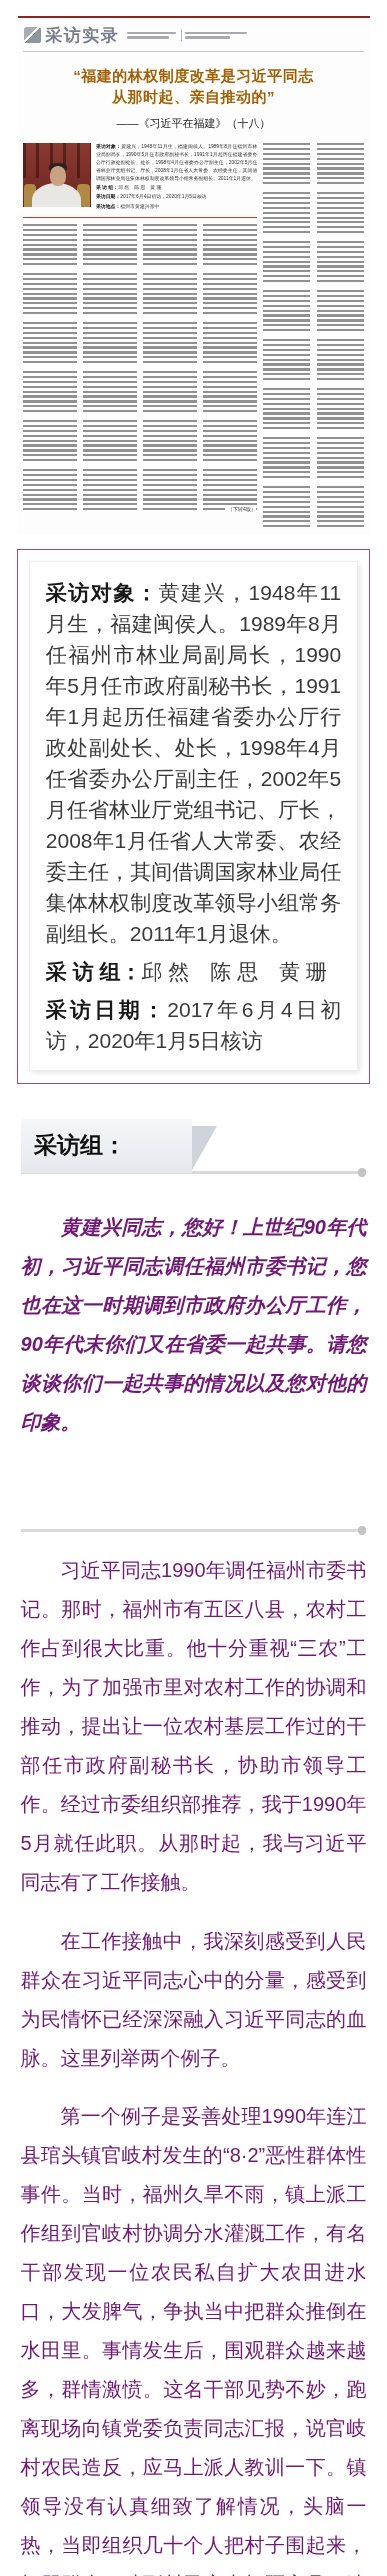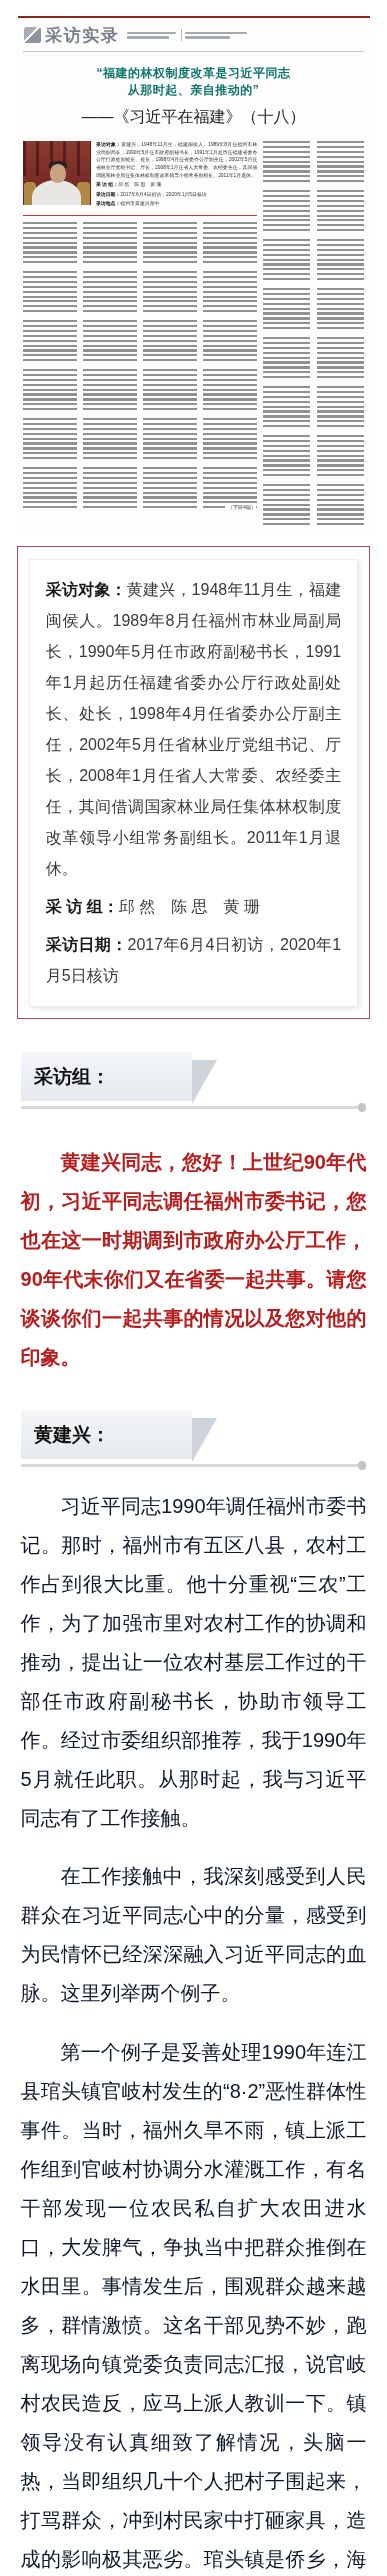--- a/index.html
+++ b/index.html
@@ -19,22 +19,22 @@
   .np-fine .ln{height:2.6px;background:#a6aaae;border-radius:1px;}
   .np-fine .vdiv{width:0.5px;height:12.4px;background:#b9b9b9;}
   .np-mh-right{display:flex;align-items:center;gap:5.2px;}
   .np-datecol{text-align:right;line-height:1.35;}
   .np-date{font-size:5.2px;color:#6f6f6f;}
   .np-en{font-size:4.1px;color:#9a9a9a;letter-spacing:1.5px;}
   .np-paper{font-size:12.4px;font-weight:bold;color:#c03c2e;
       font-family:"Liberation Serif","DejaVu Serif",serif;font-style:italic;}
   .np-pageno{font-size:13.4px;color:#555;border-left:1px solid #888;padding-left:5.2px;}
   .np-headline{text-align:center;padding:13.4px 0 4.1px;}
-  .np-h1{font-size:12px;font-weight:bold;color:#0f766e;line-height:1.42;letter-spacing:0.5px;}
-  .np-sub{font-size:16px;color:#222;margin-top:8.2px;}
+  .np-h1{font-size:15px;font-weight:bold;color:#a16207;line-height:1.42;letter-spacing:0.5px;}
+  .np-sub{font-size:11px;color:#222;margin-top:8.2px;}
   .np-body{display:flex;gap:6.2px;margin-top:8.2px;}
   .np-left{width:235px;}
   .np-right{width:101px;display:flex;gap:6.2px;}
   .np-inforow{display:flex;gap:5.2px;}
   .np-photo{width:68px;height:64px;position:relative;overflow:hidden;flex:none;
       background:linear-gradient(#8a3a30,#6e2420);}
   .np-photo .rails{position:absolute;top:0;left:0;right:0;height:55%;
       background:repeating-linear-gradient(90deg,rgba(30,5,5,.45) 0 3.1px,transparent 3.1px 13.4px);}
   .np-photo .shirt{position:absolute;bottom:-9.3px;left:9.3px;width:49px;height:34px;
       background:#e9e7e3;border-radius:50% 50% 0 0;}
@@ -54,38 +54,38 @@
       repeating-linear-gradient(180deg,transparent 0 44px,#fdfdfd 44px 49px),
       repeating-linear-gradient(180deg,#6d6d6d 0 2.1px,transparent 2.1px 4.9px);
       opacity:.75;}
   .h560{height:287px;}
   .h750{height:385px;width:47px;flex:none;}
   .np-cont{position:absolute;right:1px;bottom:-2.1px;background:#fdfdfd;font-size:5.2px;color:#444;padding-left:2.1px;}
 
   
   .redbox{margin:13.4px 17px 0;border:1px solid #b2486a;padding:11.3px;box-sizing:border-box;}
   .redbox .card{background:#fff;border:0.5px solid #ececec;box-shadow:1.5px 2.1px 5.2px rgba(0,0,0,.10);
-      padding:14.4px 15.5px;font-size:16px;line-height:31px;color:#3a3a3a;text-align:justify;}
+      padding:14.4px 15.5px;font-size:21px;line-height:31px;color:#3a3a3a;text-align:justify;}
   .redbox p{margin:0 0 7.2px;}
   .redbox p:last-child{margin-bottom:0;}
   .redbox b{color:#181818;}
 
   
   .article{padding:0 20.6px 10.3px;}
   .speaker-blk{position:relative;margin-top:32px;height:58px;}
   .speaker-rule{position:absolute;left:0;right:5.2px;bottom:0;height:2.6px;background:#d9d9d9;}
   .speaker-dot{position:absolute;right:0;bottom:-3.1px;width:8.8px;height:8.8px;border-radius:50%;background:#c4c4c4;}
-  .speaker-tag{position:absolute;left:0;bottom:8px;display:inline-block;
+  .speaker-tag{position:absolute;left:0;bottom:1px;display:inline-block;
       background:linear-gradient(180deg,#f4f6f8,#e5e9ee);
-      padding:11.3px 24px 11.3px 13.4px;font-size:19px;font-weight:bold;color:#101010;min-width:134px;}
+      padding:11.3px 24px 11.3px 13.4px;font-size:23px;font-weight:bold;color:#101010;min-width:134px;}
   .speaker-fold{position:absolute;left:100%;top:7.2px;width:0;height:0;
       border-top:44px solid #cfd4da;border-right:25px solid transparent;}
   .para{font-size:20px;line-height:39px;text-align:justify;text-indent:2em;margin:19.6px 0 0;}
-  .q{font-weight:bold;color:#b91c1c;margin-top:34px;}
-  .a{color:#0f172a;}
+  .q{font-weight:bold;color:#701a75;margin-top:34px;font-style:italic;}
+  .a{color:#701a75;}
 </style>
 </head>
 <body>
 
 <div class="np">
   <div class="np-masthead">
     <div class="np-mh-left">
       <div class="np-logo"></div>
       <div class="np-section">采访实录</div>
       <div class="np-fine">
@@ -159,24 +159,20 @@
       <span>采访组：</span>
       <span class="speaker-fold"></span>
     </div>
   </div>
 
   <p class="para q">黄建兴同志，您好！上世纪90年代初，习近平同志调任福州市委书记，您也在这一时期调到市政府办公厅工作，90年代末你们又在省委一起共事。请您谈谈你们一起共事的情况以及您对他的印象。</p>
 
   <div class="speaker-blk">
     <div class="speaker-rule"></div>
     <div class="speaker-dot"></div>
-    <div class="speaker-tag">
-      <span>黄建兴：</span>
-      <span class="speaker-fold"></span>
-    </div>
   </div>
 
   <p class="para a">习近平同志1990年调任福州市委书记。那时，福州市有五区八县，农村工作占到很大比重。他十分重视“三农”工作，为了加强市里对农村工作的协调和推动，提出让一位农村基层工作过的干部任市政府副秘书长，协助市领导工作。经过市委组织部推荐，我于1990年5月就任此职。从那时起，我与习近平同志有了工作接触。</p>
   <p class="para a">在工作接触中，我深刻感受到人民群众在习近平同志心中的分量，感受到为民情怀已经深深融入习近平同志的血脉。这里列举两个例子。</p>
   <p class="para a">第一个例子是妥善处理1990年连江县琯头镇官岐村发生的“8·2”恶性群体性事件。当时，福州久旱不雨，镇上派工作组到官岐村协调分水灌溉工作，有名干部发现一位农民私自扩大农田进水口，大发脾气，争执当中把群众推倒在水田里。事情发生后，围观群众越来越多，群情激愤。这名干部见势不妙，跑离现场向镇党委负责同志汇报，说官岐村农民造反，应马上派人教训一下。镇领导没有认真细致了解情况，头脑一热，当即组织几十个人把村子围起来，打骂群众，冲到村民家中打砸家具，造成的影响极其恶劣。琯头镇是侨乡，海外华侨遍布世界各地，侨民知道这件事之后都很生气，组织人到市里反映，要求严肃查办。他们手头掌握了一份记录现场过程的录像，表示：“如果市里不能解决，我们就到省里去告。如果省里还不能解决，我们就通过侨界告到中央去！”事态进一步恶化。</p>
 
 </div>
 
 
 </body></html>

